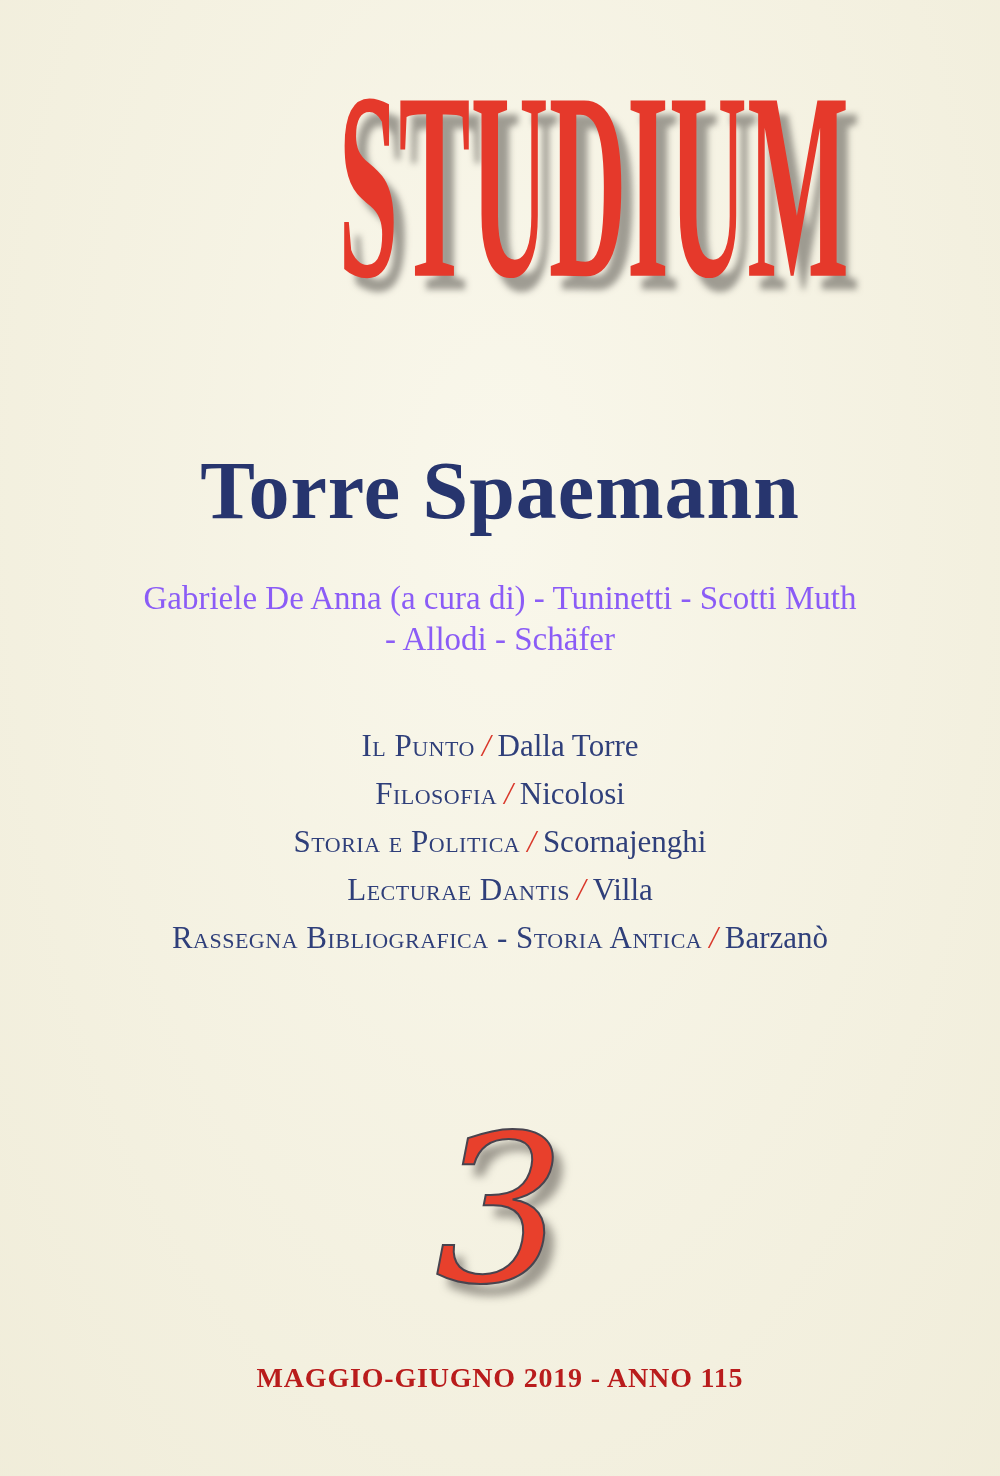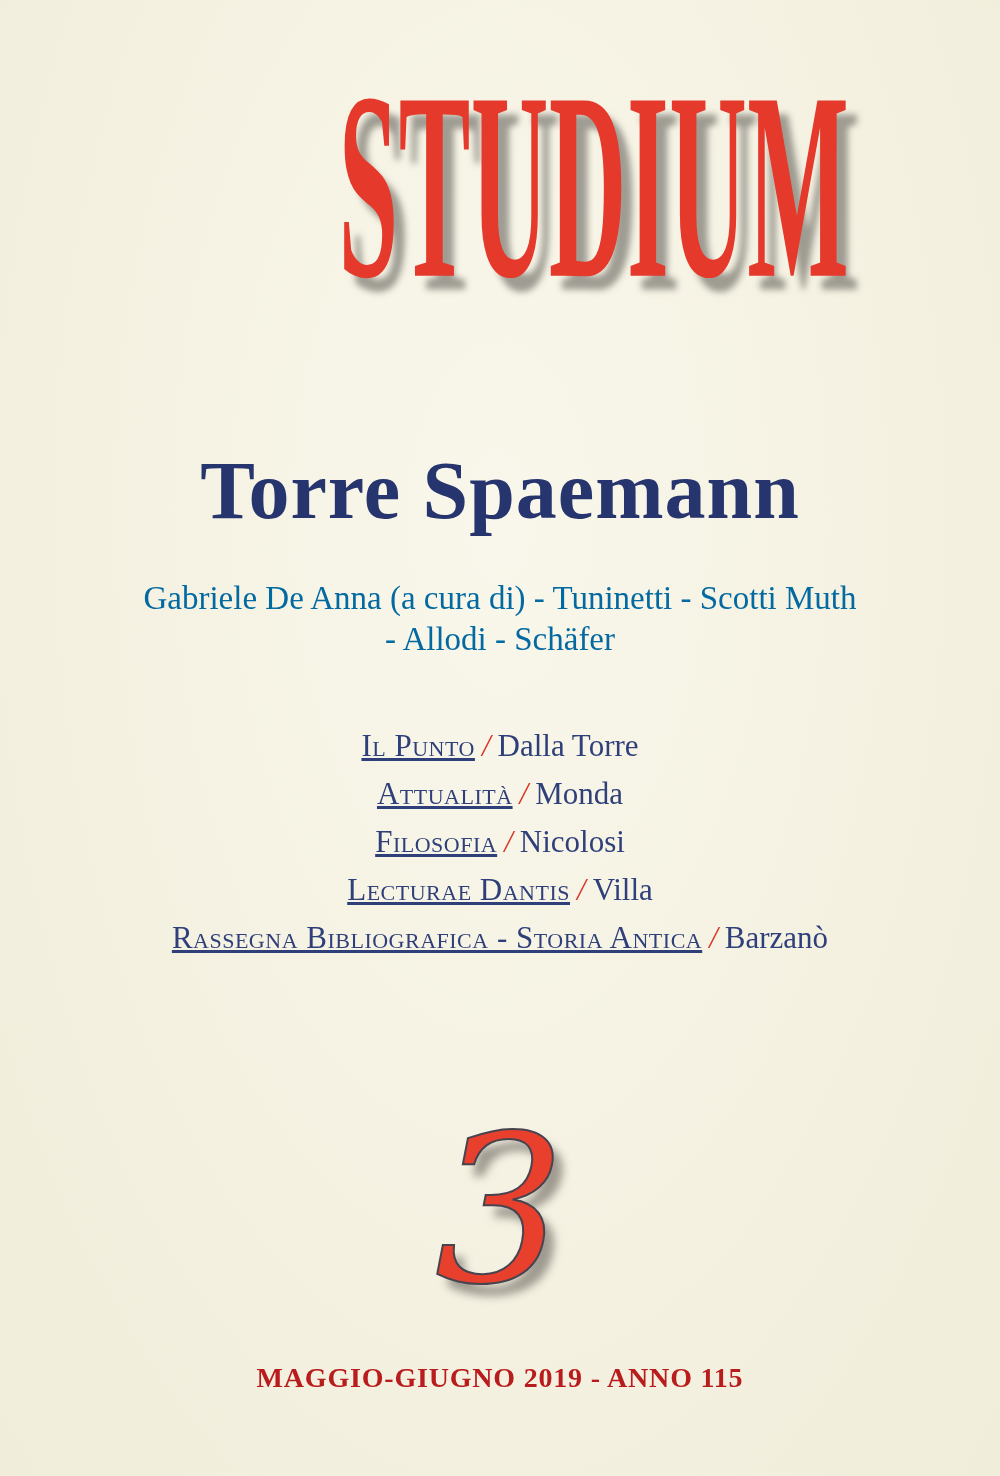--- a/index.html
+++ b/index.html
@@ -63,38 +63,37 @@
 
   
   .authors {
     position: absolute;
     top: 578px;
     left: 0;
     width: 100%;
     text-align: center;
     font-size: 33px;
     line-height: 41px;
-    color: #0369a1;
+    color: #8b5cf6;
   }
 
   
   .toc {
     position: absolute;
     top: 722px;
     left: 0;
     width: 100%;
     text-align: center;
     font-size: 31px;
     line-height: 48px;
     color: #2f3f7a;
   }
   .toc-label {
     font-variant: small-caps;
     letter-spacing: 0.5px;
-    text-decoration: underline;
   }
   .toc-sep {
     color: #d9372a;
     font-style: italic;
     padding: 0 7px;
   }
   .toc-name {}
 
   
   .issue-number {
@@ -139,24 +138,24 @@
   <div class="authors">
     <div>Gabriele De Anna (a cura di) - Tuninetti - Scotti Muth</div>
     <div>- Allodi - Schäfer</div>
   </div>
 
   <div class="toc">
     <div class="toc-row">
       <span class="toc-label">Il Punto</span><span class="toc-sep">/</span><span class="toc-name">Dalla Torre</span>
     </div>
     <div class="toc-row">
-      <span class="toc-label">Attualità</span><span class="toc-sep">/</span><span class="toc-name">Monda</span>
+      <span class="toc-label">Filosofia</span><span class="toc-sep">/</span><span class="toc-name">Nicolosi</span>
     </div>
     <div class="toc-row">
-      <span class="toc-label">Filosofia</span><span class="toc-sep">/</span><span class="toc-name">Nicolosi</span>
+      <span class="toc-label">Storia e Politica</span><span class="toc-sep">/</span><span class="toc-name">Scornajenghi</span>
     </div>
     <div class="toc-row">
       <span class="toc-label">Lecturae Dantis</span><span class="toc-sep">/</span><span class="toc-name">Villa</span>
     </div>
     <div class="toc-row">
       <span class="toc-label">Rassegna Bibliografica - Storia Antica</span><span class="toc-sep">/</span><span class="toc-name">Barzanò</span>
     </div>
   </div>
 
   <div class="issue-number">3</div>

